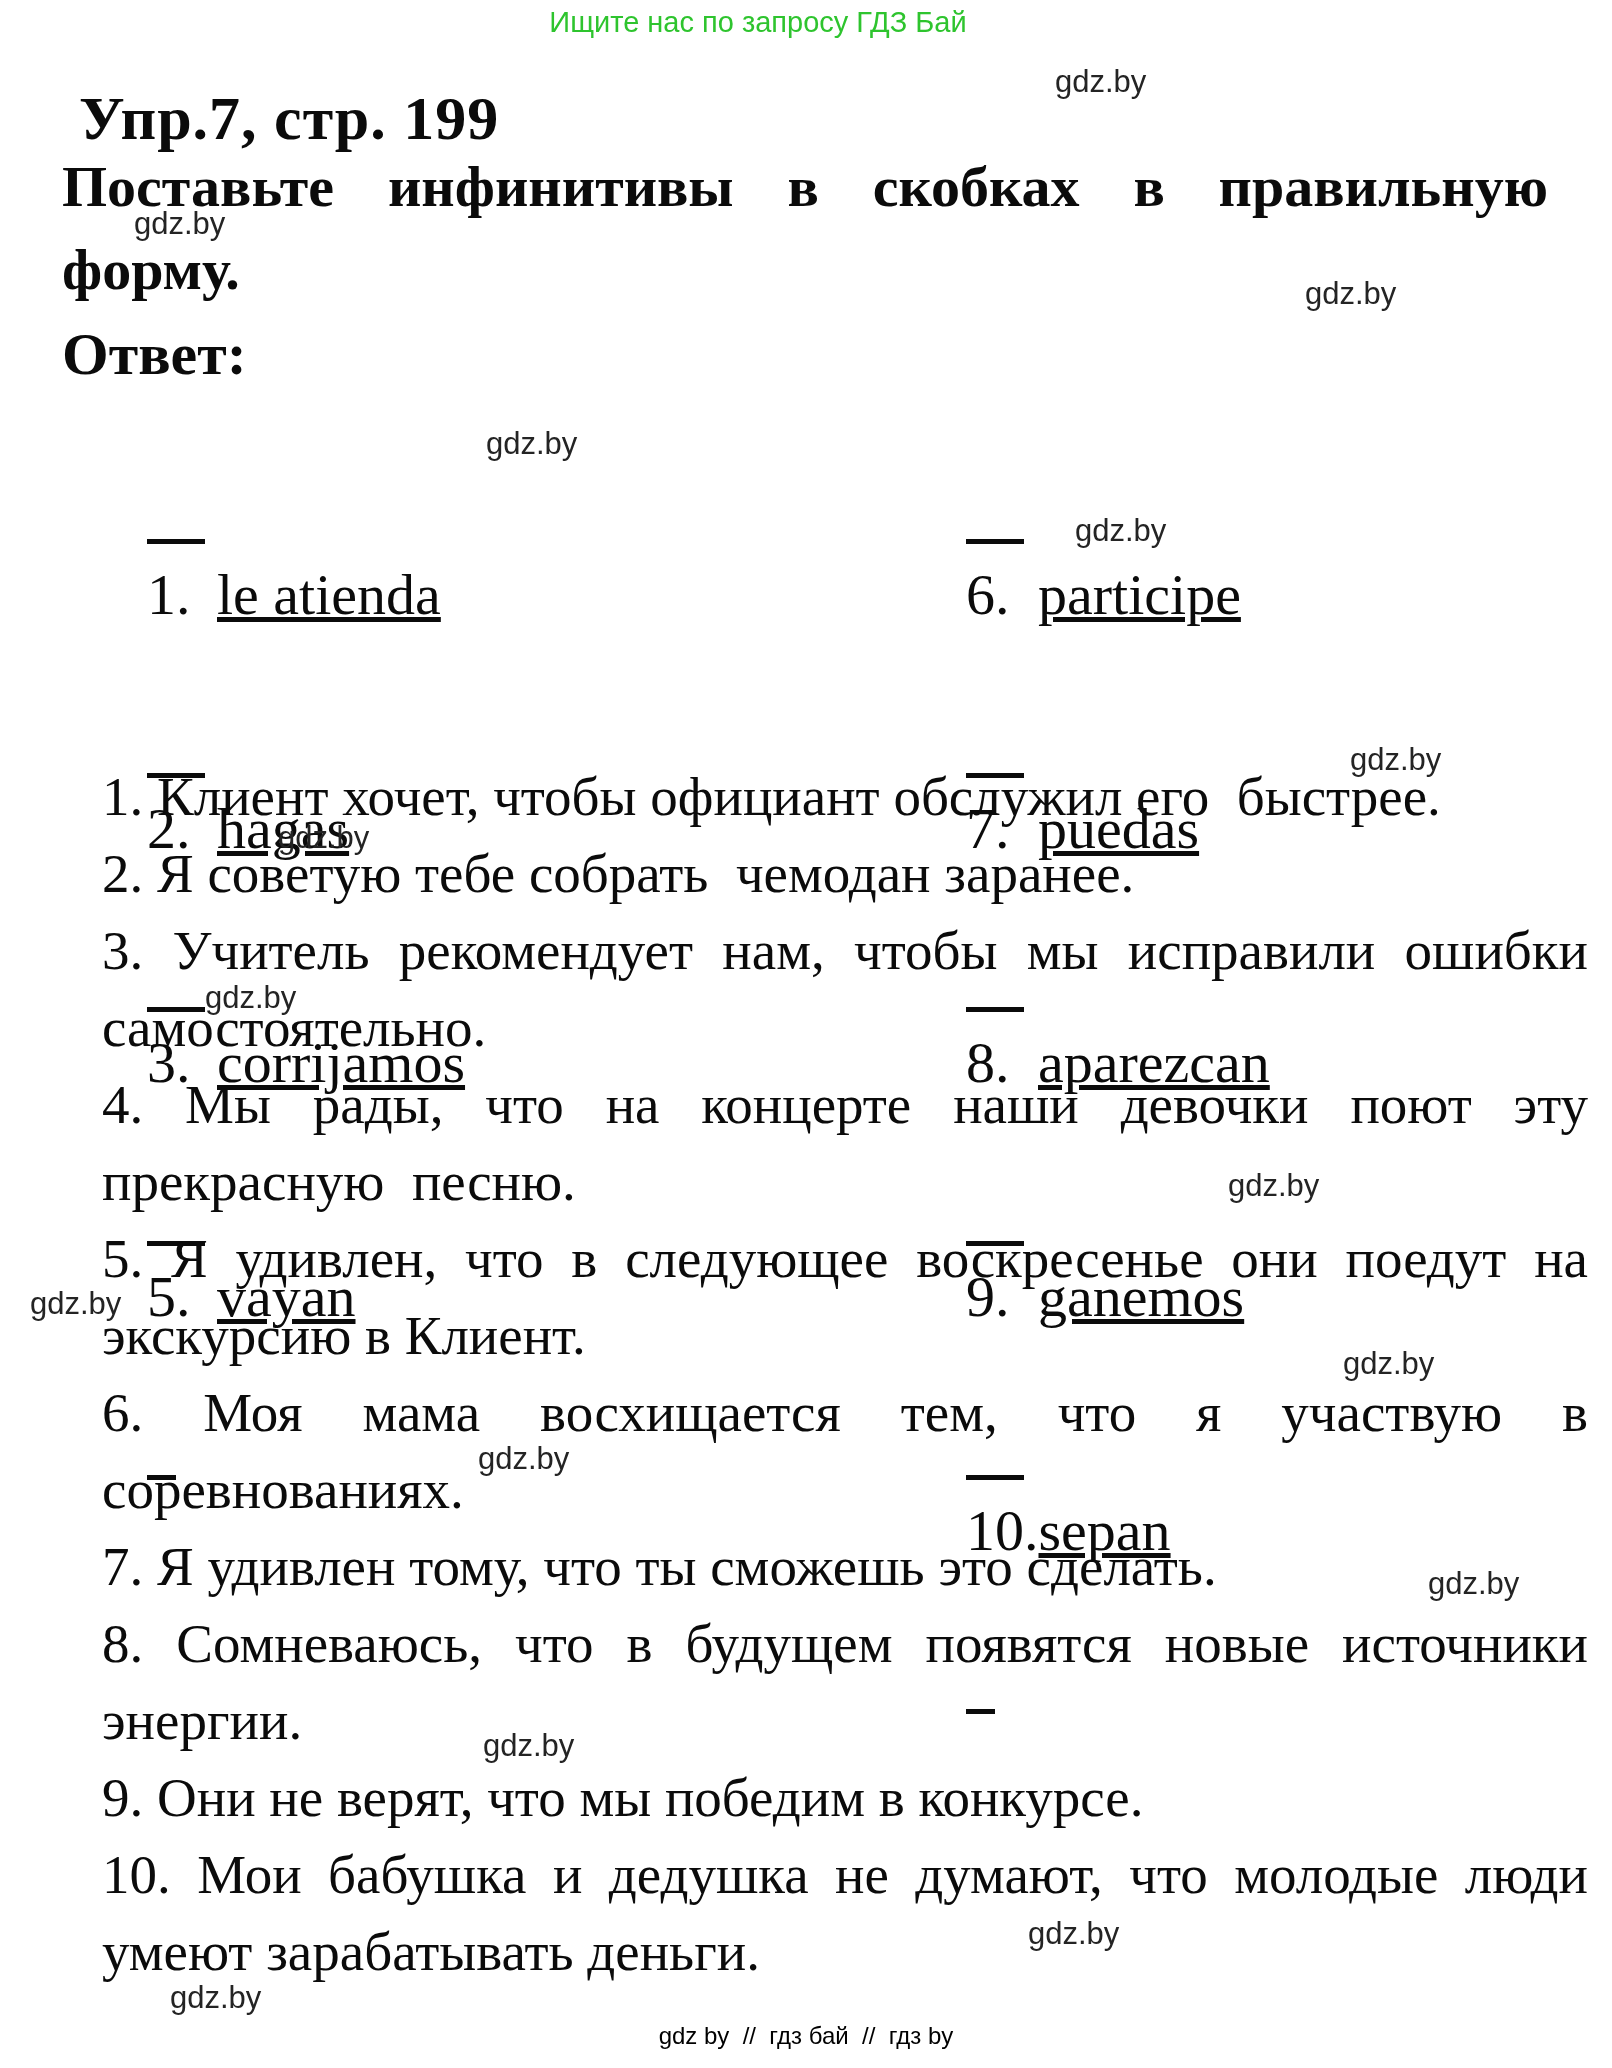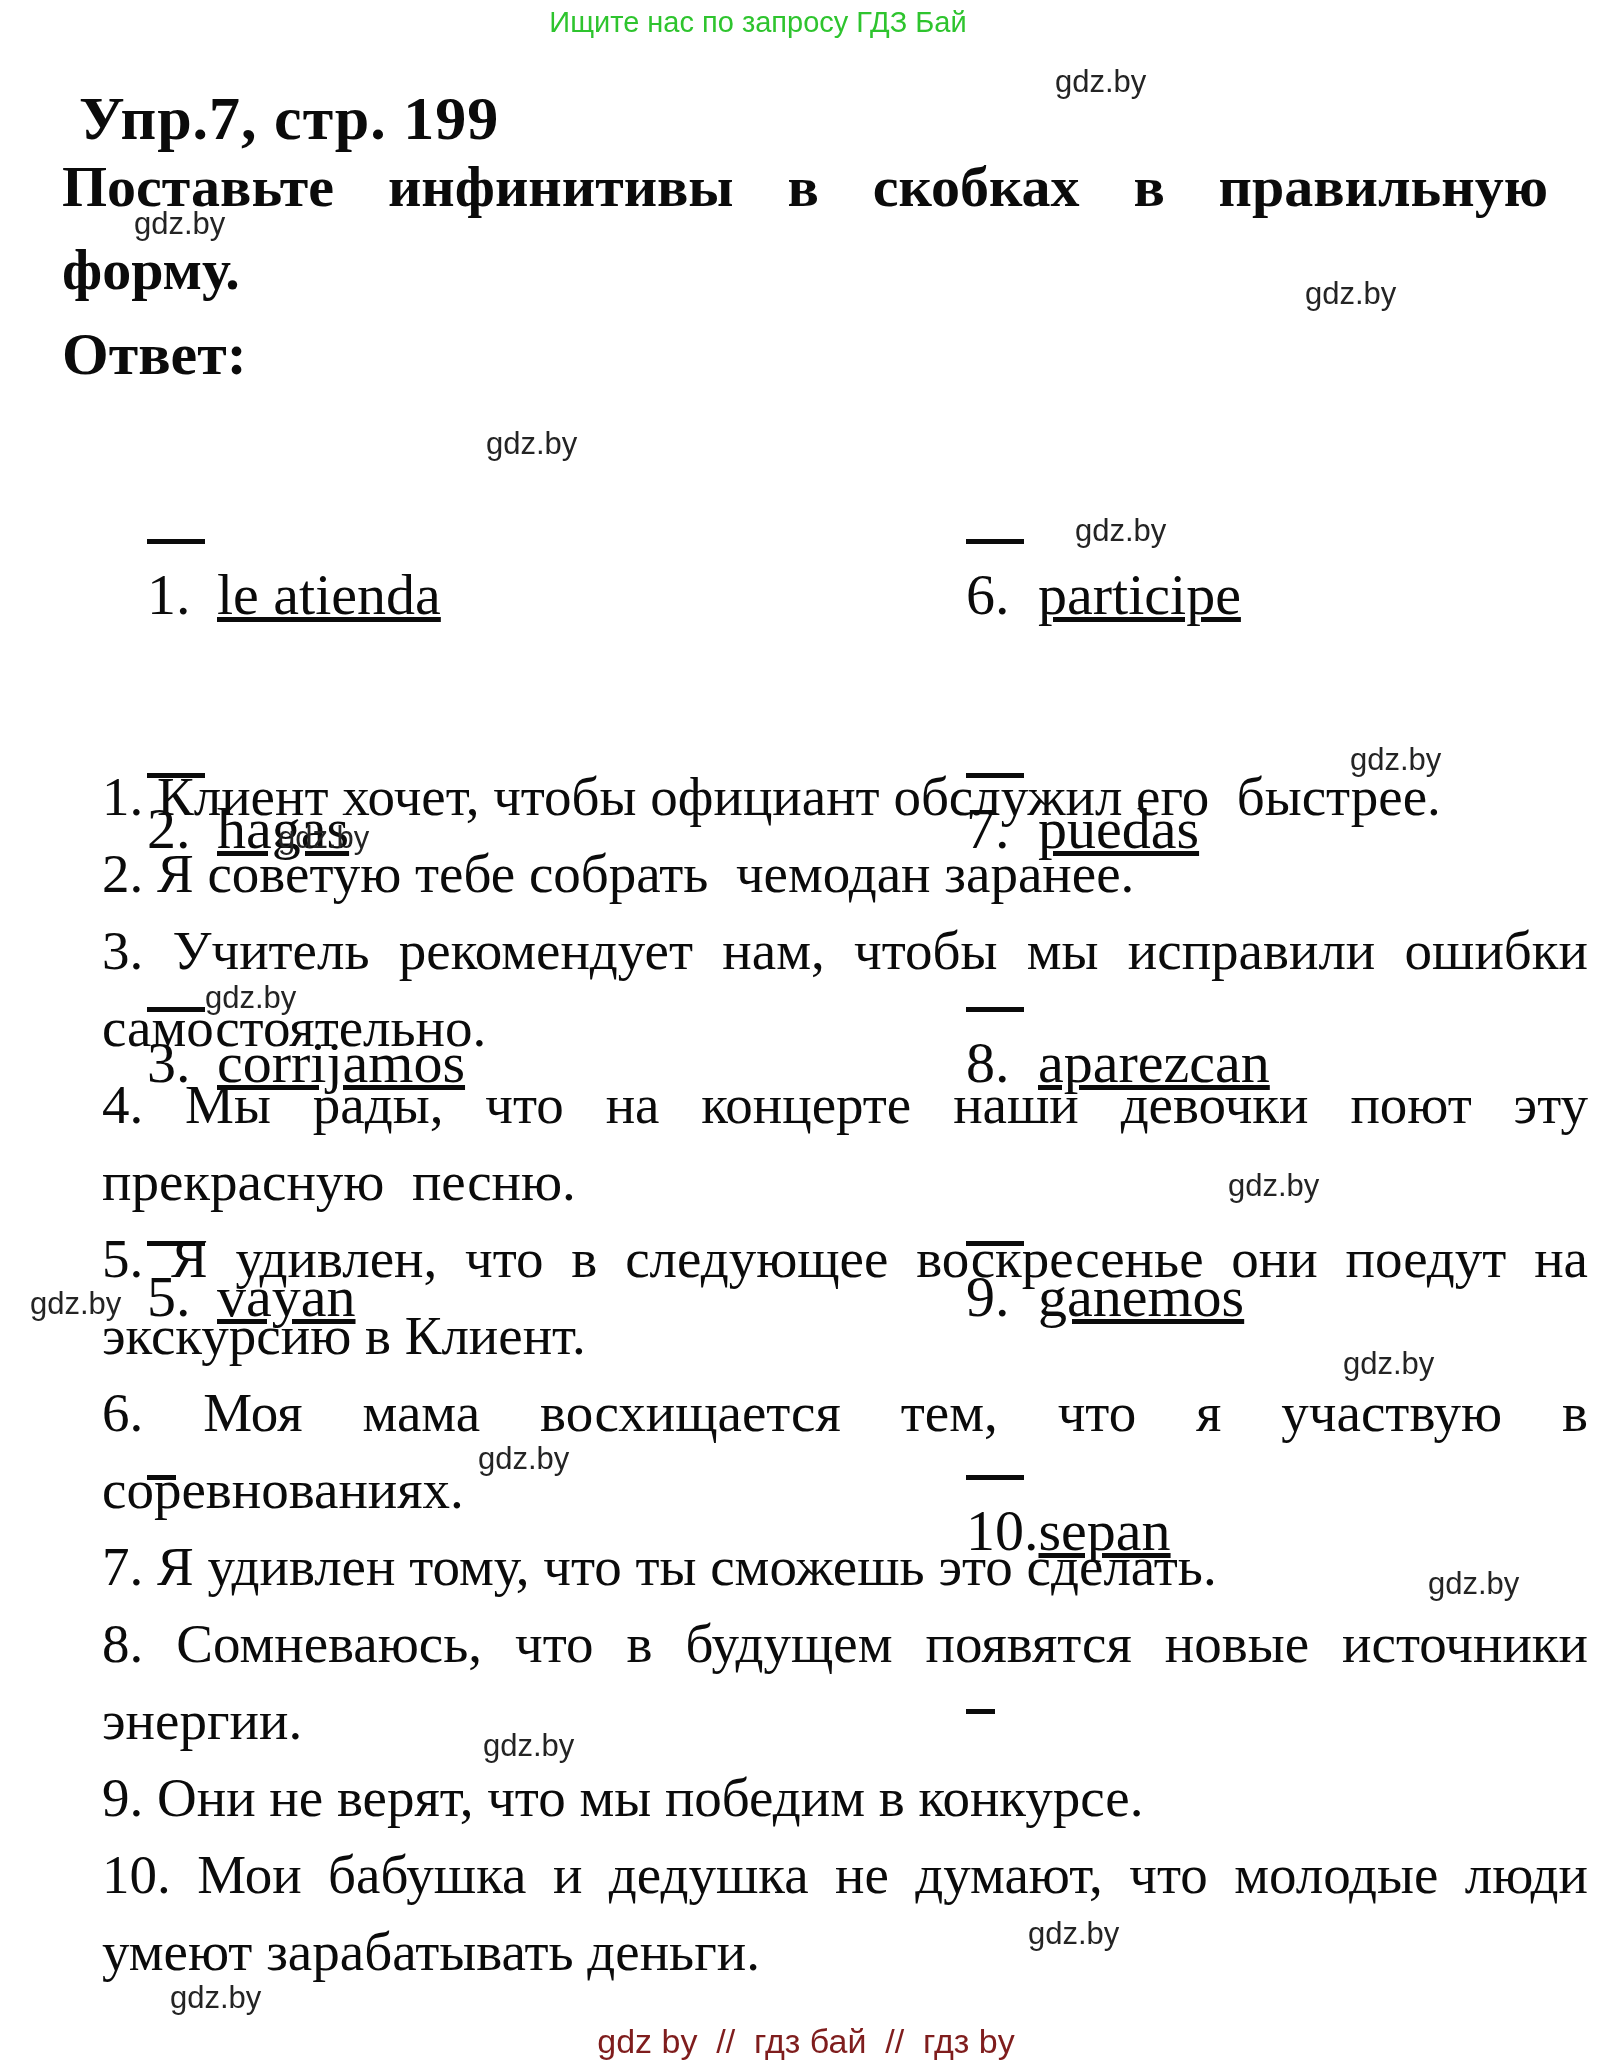--- a/index.html
+++ b/index.html
@@ -76,22 +76,22 @@
     font-size: 31px;
     color: #242424;
     white-space: pre;
   }
   .footer {
     position: absolute;
     left: 0; top: 2022px;
     width: 100%;
     text-align: center;
     font-family: "Liberation Sans", sans-serif;
-    font-size: 34px;
-    color: #7f1d1d;
+    font-size: 24px;
+    color: #000000;
     white-space: pre;
   }
 </style>
 </head>
 <body>
 
 <div class="page">
 
   <div class="banner">Ищите нас по запросу ГДЗ Бай</div>
 

